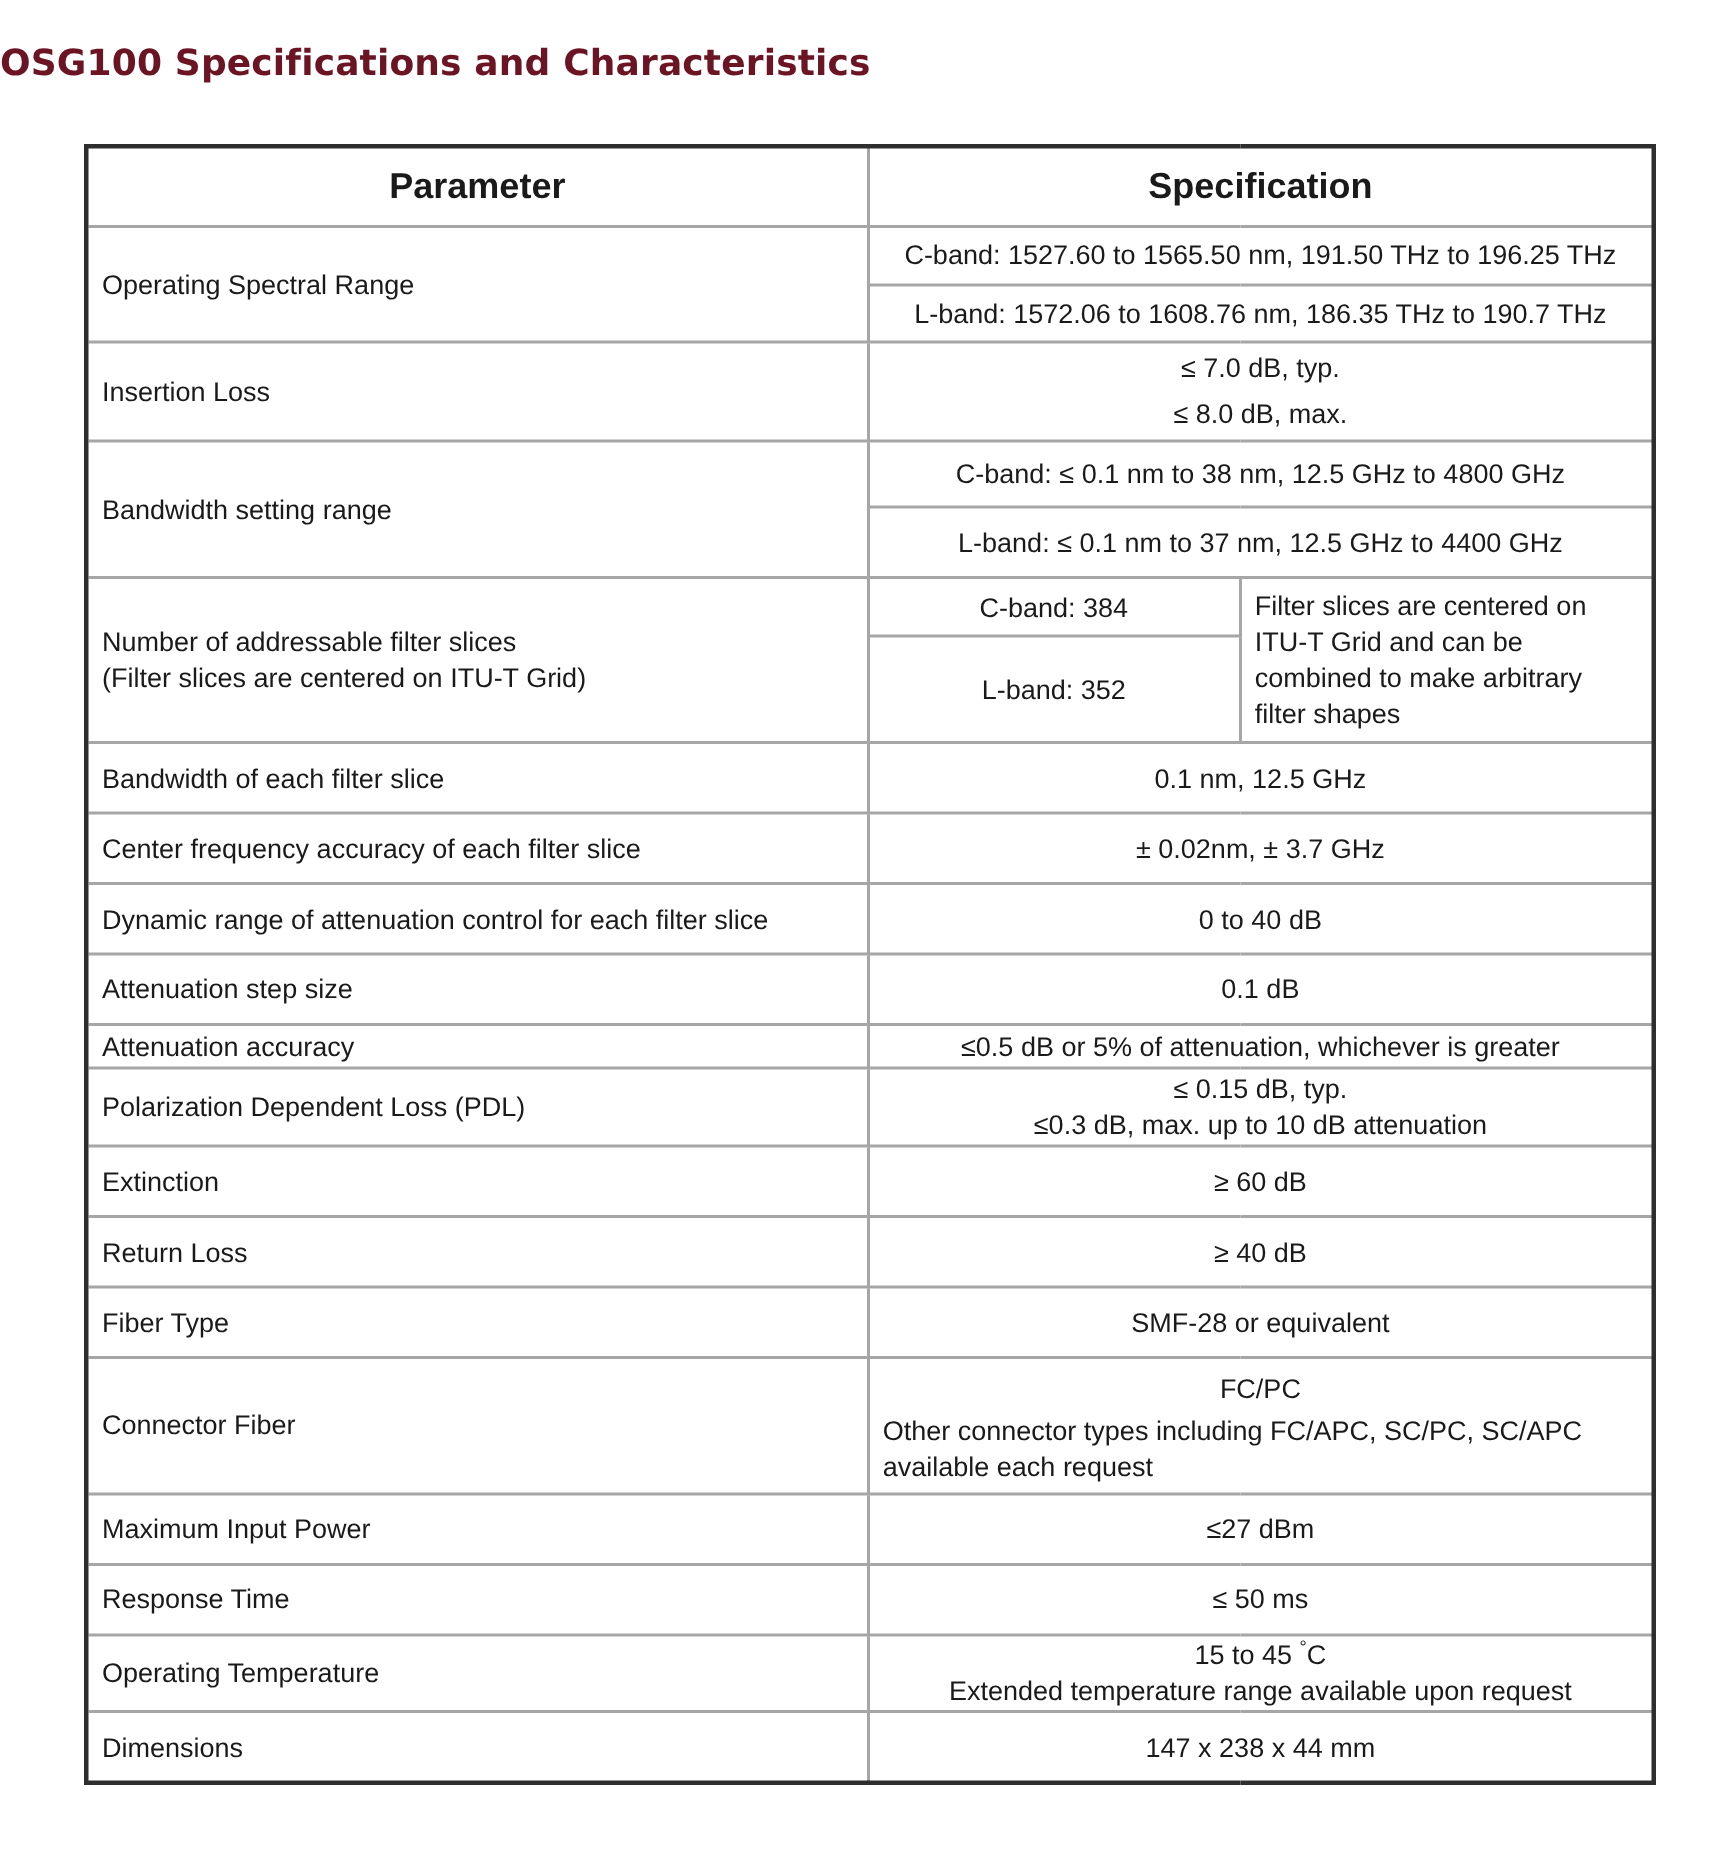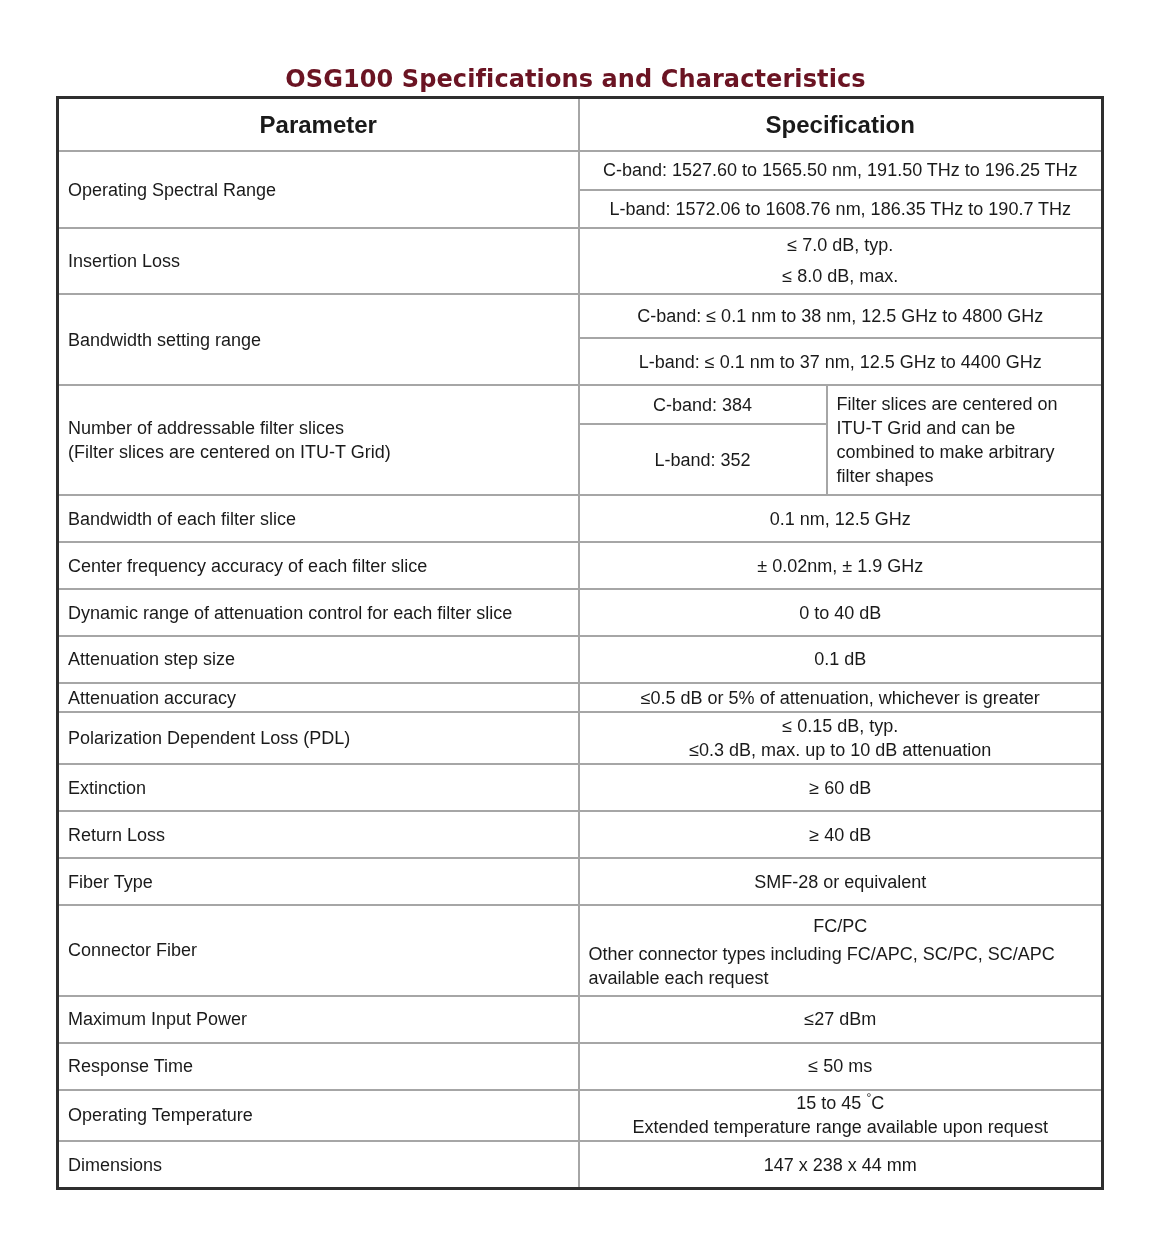--- a/index.html
+++ b/index.html
@@ -1,23 +1,23 @@
 <!DOCTYPE html>
 <html><head>
   <meta charset="utf-8">
   <style>
     html, body { margin: 0; padding: 0; background: #ffffff; }
     body {
       width: 1151px; height: 1233px; position: relative; overflow: hidden;
       font-family: "Liberation Sans", sans-serif; color: #1a1a1a;
     }
     .title {
-      position: absolute; left: 0; top: 28px; width: 1151px; text-align: center;
+      position: absolute; left: 0; top: 28px; width: 1151px; 
       font-family: "DejaVu Sans", sans-serif; font-weight: bold; font-size: 24px;
-      color: #6b1423; letter-spacing: 0.1px; margin-top: 37px;
+      color: #6b1423; letter-spacing: 0.1px;
     }
     table.spec {
       position: absolute; left: 56px; top: 96px; width: 1045px; height: 1094px;
       border-collapse: collapse; border: 3px solid #2e2e2e; table-layout: fixed;
       font-size: 18px;
     }
     table.spec td, table.spec th {
       border: 2px solid #a6a6a6; padding: 0 9px; vertical-align: middle; line-height: 24px;
     }
     table.spec th { font-weight: bold; font-size: 24px; text-align: center; height: 50px; }
@@ -80,21 +80,21 @@
   <tr style="height:70px">
     <td class="val">L-band: 352</td>
   </tr>
 
   <tr style="height:46px">
     <td class="param">Bandwidth of each filter slice</td>
     <td colspan="2" class="val">0.1 nm, 12.5 GHz</td>
   </tr>
   <tr style="height:46px">
     <td class="param">Center frequency accuracy of each filter slice</td>
-    <td colspan="2" class="val">± 0.02nm, ± 1.9 GHz</td>
+    <td colspan="2" class="val">± 0.02nm, ± 3.7 GHz</td>
   </tr>
   <tr style="height:46px">
     <td class="param">Dynamic range of attenuation control for each filter slice</td>
     <td colspan="2" class="val">0 to 40 dB</td>
   </tr>
   <tr style="height:46px">
     <td class="param">Attenuation step size</td>
     <td colspan="2" class="val">0.1 dB</td>
   </tr>
   <tr style="height:29px">

